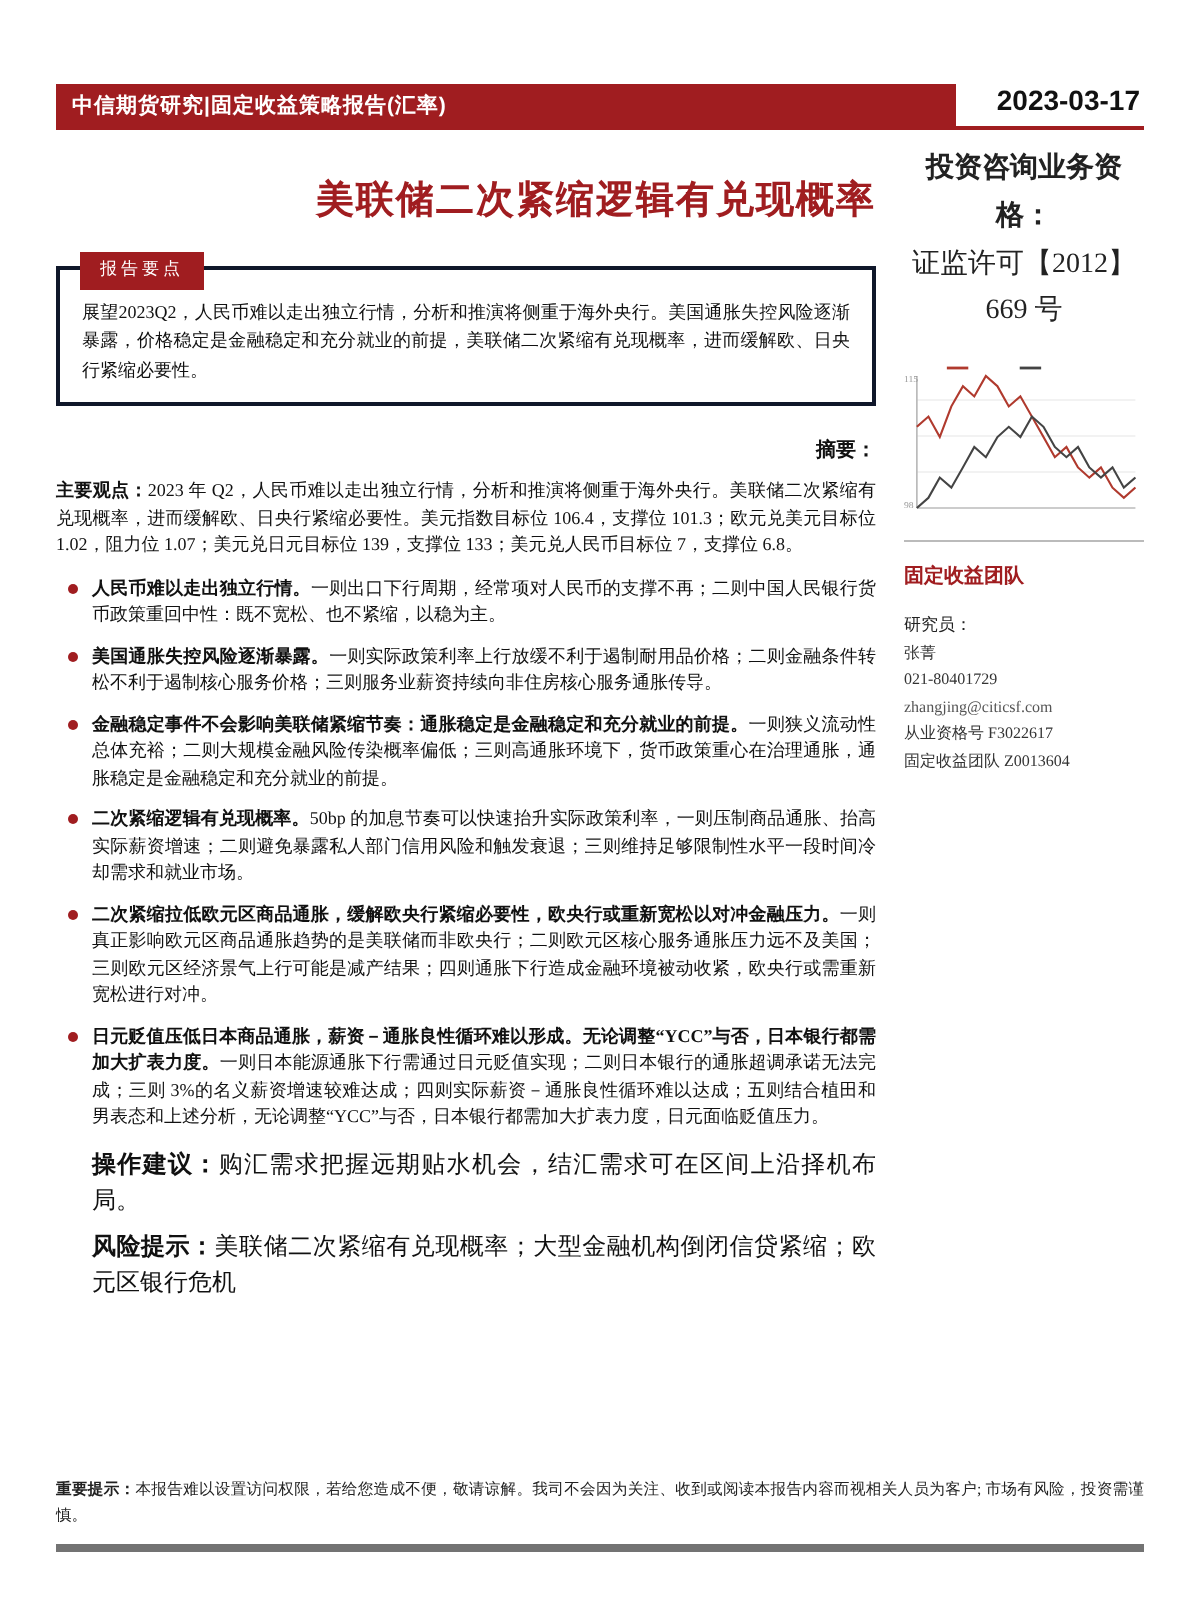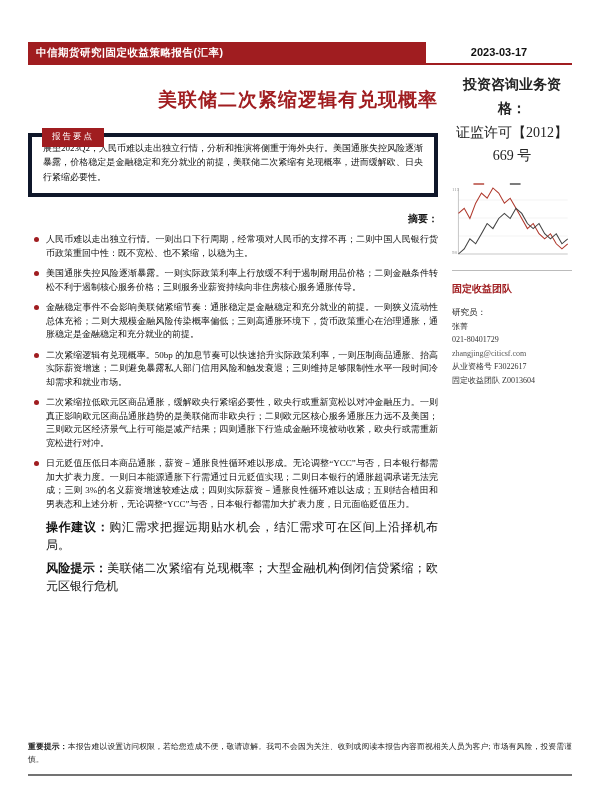--- a/index.html
+++ b/index.html
@@ -6,62 +6,62 @@
   * { margin:0; padding:0; box-sizing:border-box; }
   html,body { background:#888; }
   .page {
     width:600px; height:800px; margin:0 auto; background:#fff;
     font-family:"Liberation Serif","DejaVu Serif",serif; color:#111;
     padding:42px 28px 0; display:flex; flex-direction:column; overflow:hidden;
   }
   
   .hdr { display:flex; align-items:flex-end; margin-bottom:8px; }
   .brand-bar {
-    background:var(--red); color:#fff; width:398px;
+    background:var(--red); color:#fff; width:450px;
     font-family:"Liberation Sans","DejaVu Sans",sans-serif;
     font-weight:bold; font-size:10.5px; letter-spacing:.5px;
     padding:4px 8px 5px;
   }
   .date-cell {
-    flex:1; text-align:center; font-family:"Liberation Sans",sans-serif;
-    font-weight:bold; font-size:11px; padding:0 2px 5px;
+    flex:1; text-align:right; font-family:"Liberation Sans",sans-serif;
+    font-weight:bold; font-size:14px; padding:0 2px 5px;
     border-bottom:2px solid var(--red);
   }
   
   .cols { display:flex; gap:14px; flex:1; min-height:0; }
   .left-col { width:410px; display:flex; flex-direction:column;align-items:flex-end; }
   .right-col { flex:1; font-size:8px; line-height:1.7; color:#222; }
 
   .page-title {
     color:var(--red); font-family:"Liberation Sans","DejaVu Sans",sans-serif;
     font-weight:bold; font-size:19px; text-align:center; letter-spacing:1px;
     margin:14px 0 20px;
   }
   
   .hl-box {
-    position:relative; border:4px solid #0f172a; padding:4px 11px 9px;
+    position:relative; border:2px solid #0f172a; padding:14px 11px 9px;
     font-size:9px; line-height:1.6; text-align:justify; margin-bottom:13px;
   }
   .hl-tab {
     position:absolute; top:-9px; left:10px; background:var(--red); color:#fff;
     font-family:"Liberation Sans",sans-serif; font-size:8.5px;
     padding:2px 10px 3px; letter-spacing:2px;
   }
   .abstract-label { font-size:10px; font-weight:bold; margin:2px 0 7px; }
   .para { font-size:9px; line-height:1.5; text-align:justify; margin-bottom:8px; }
   .para b { font-weight:bold; }
 
   .bullets { margin-left:6px; }
   .bullet { display:flex; margin-bottom:7px; }
   .dot {
     width:5px; height:5px; border-radius:50%; background:var(--red);
     flex:0 0 auto; margin:4px 7px 0 0;
   }
   .btxt { flex:1; font-size:9px; line-height:1.5; text-align:justify; }
-  .btxt b { font-weight:normal; }
+  .btxt b { font-weight:bold; }
 
   .tail-line { margin-left:18px; font-size:12px; line-height:1.5; margin-bottom:5px; text-align:justify; }
   .tail-line b { font-weight:bold; }
 
   
   .qual { margin-bottom:2px; font-size:14px;text-align:center; }
   .qual .lbl { font-weight:bold; }
   .chart-box { margin:12px 0 8px; }
   .chart-box svg { display:block; width:100%; height:82px; background:#fff; }
   .team {
@@ -69,21 +69,21 @@
     border-top:1px solid #bbb; padding-top:9px; margin:6px 0 8px;
     font-family:Liberation Serif, serif;
   }
   .res-lbl { font-weight:normal; font-size:8.5px; }
   .res-line { font-size:8px; color:#333; }
   .res-line.email { color:#555; }
 
   
   .footer {
     margin-top:auto; font-size:7.8px; line-height:1.65; color:#222;
-    text-align:justify; padding:6px 0 7px; border-bottom:2px solid #737373;
+    text-align:justify; padding:6px 0 7px; border-bottom:4px solid #737373;
     margin-bottom:24px;
   }
   .footer b { font-weight:bold; }
 </style>
 </head>
 <body>
 
 <div class="page">
 
   <div class="hdr">
@@ -97,20 +97,23 @@
 
       <div class="page-title">美联储二次紧缩逻辑有兑现概率</div>
 
       <div class="hl-box">
         <div class="hl-tab">报告要点</div>
         <div>展望2023Q2，人民币难以走出独立行情，分析和推演将侧重于海外央行。美国通胀失控风险逐渐暴露，价格稳定是金融稳定和充分就业的前提，美联储二次紧缩有兑现概率，进而缓解欧、日央行紧缩必要性。</div>
       </div>
 
       <div class="abstract-label">摘要：</div>
 
+      <div class="para">
+        <b>主要观点：</b><span>2023 年 Q2，人民币难以走出独立行情，分析和推演将侧重于海外央行。美联储二次紧缩有兑现概率，进而缓解欧、日央行紧缩必要性。美元指数目标位 106.4，支撑位 101.3；欧元兑美元目标位 1.02，阻力位 1.07；美元兑日元目标位 139，支撑位 133；美元兑人民币目标位 7，支撑位 6.8。</span>
+      </div>
 
       <div class="bullets">
         <div class="bullet">
           <span class="dot"></span>
           <div class="btxt"><b>人民币难以走出独立行情。</b><span>一则出口下行周期，经常项对人民币的支撑不再；二则中国人民银行货币政策重回中性：既不宽松、也不紧缩，以稳为主。</span></div>
         </div>
         <div class="bullet">
           <span class="dot"></span>
           <div class="btxt"><b>美国通胀失控风险逐渐暴露。</b><span>一则实际政策利率上行放缓不利于遏制耐用品价格；二则金融条件转松不利于遏制核心服务价格；三则服务业薪资持续向非住房核心服务通胀传导。</span></div>
         </div>

